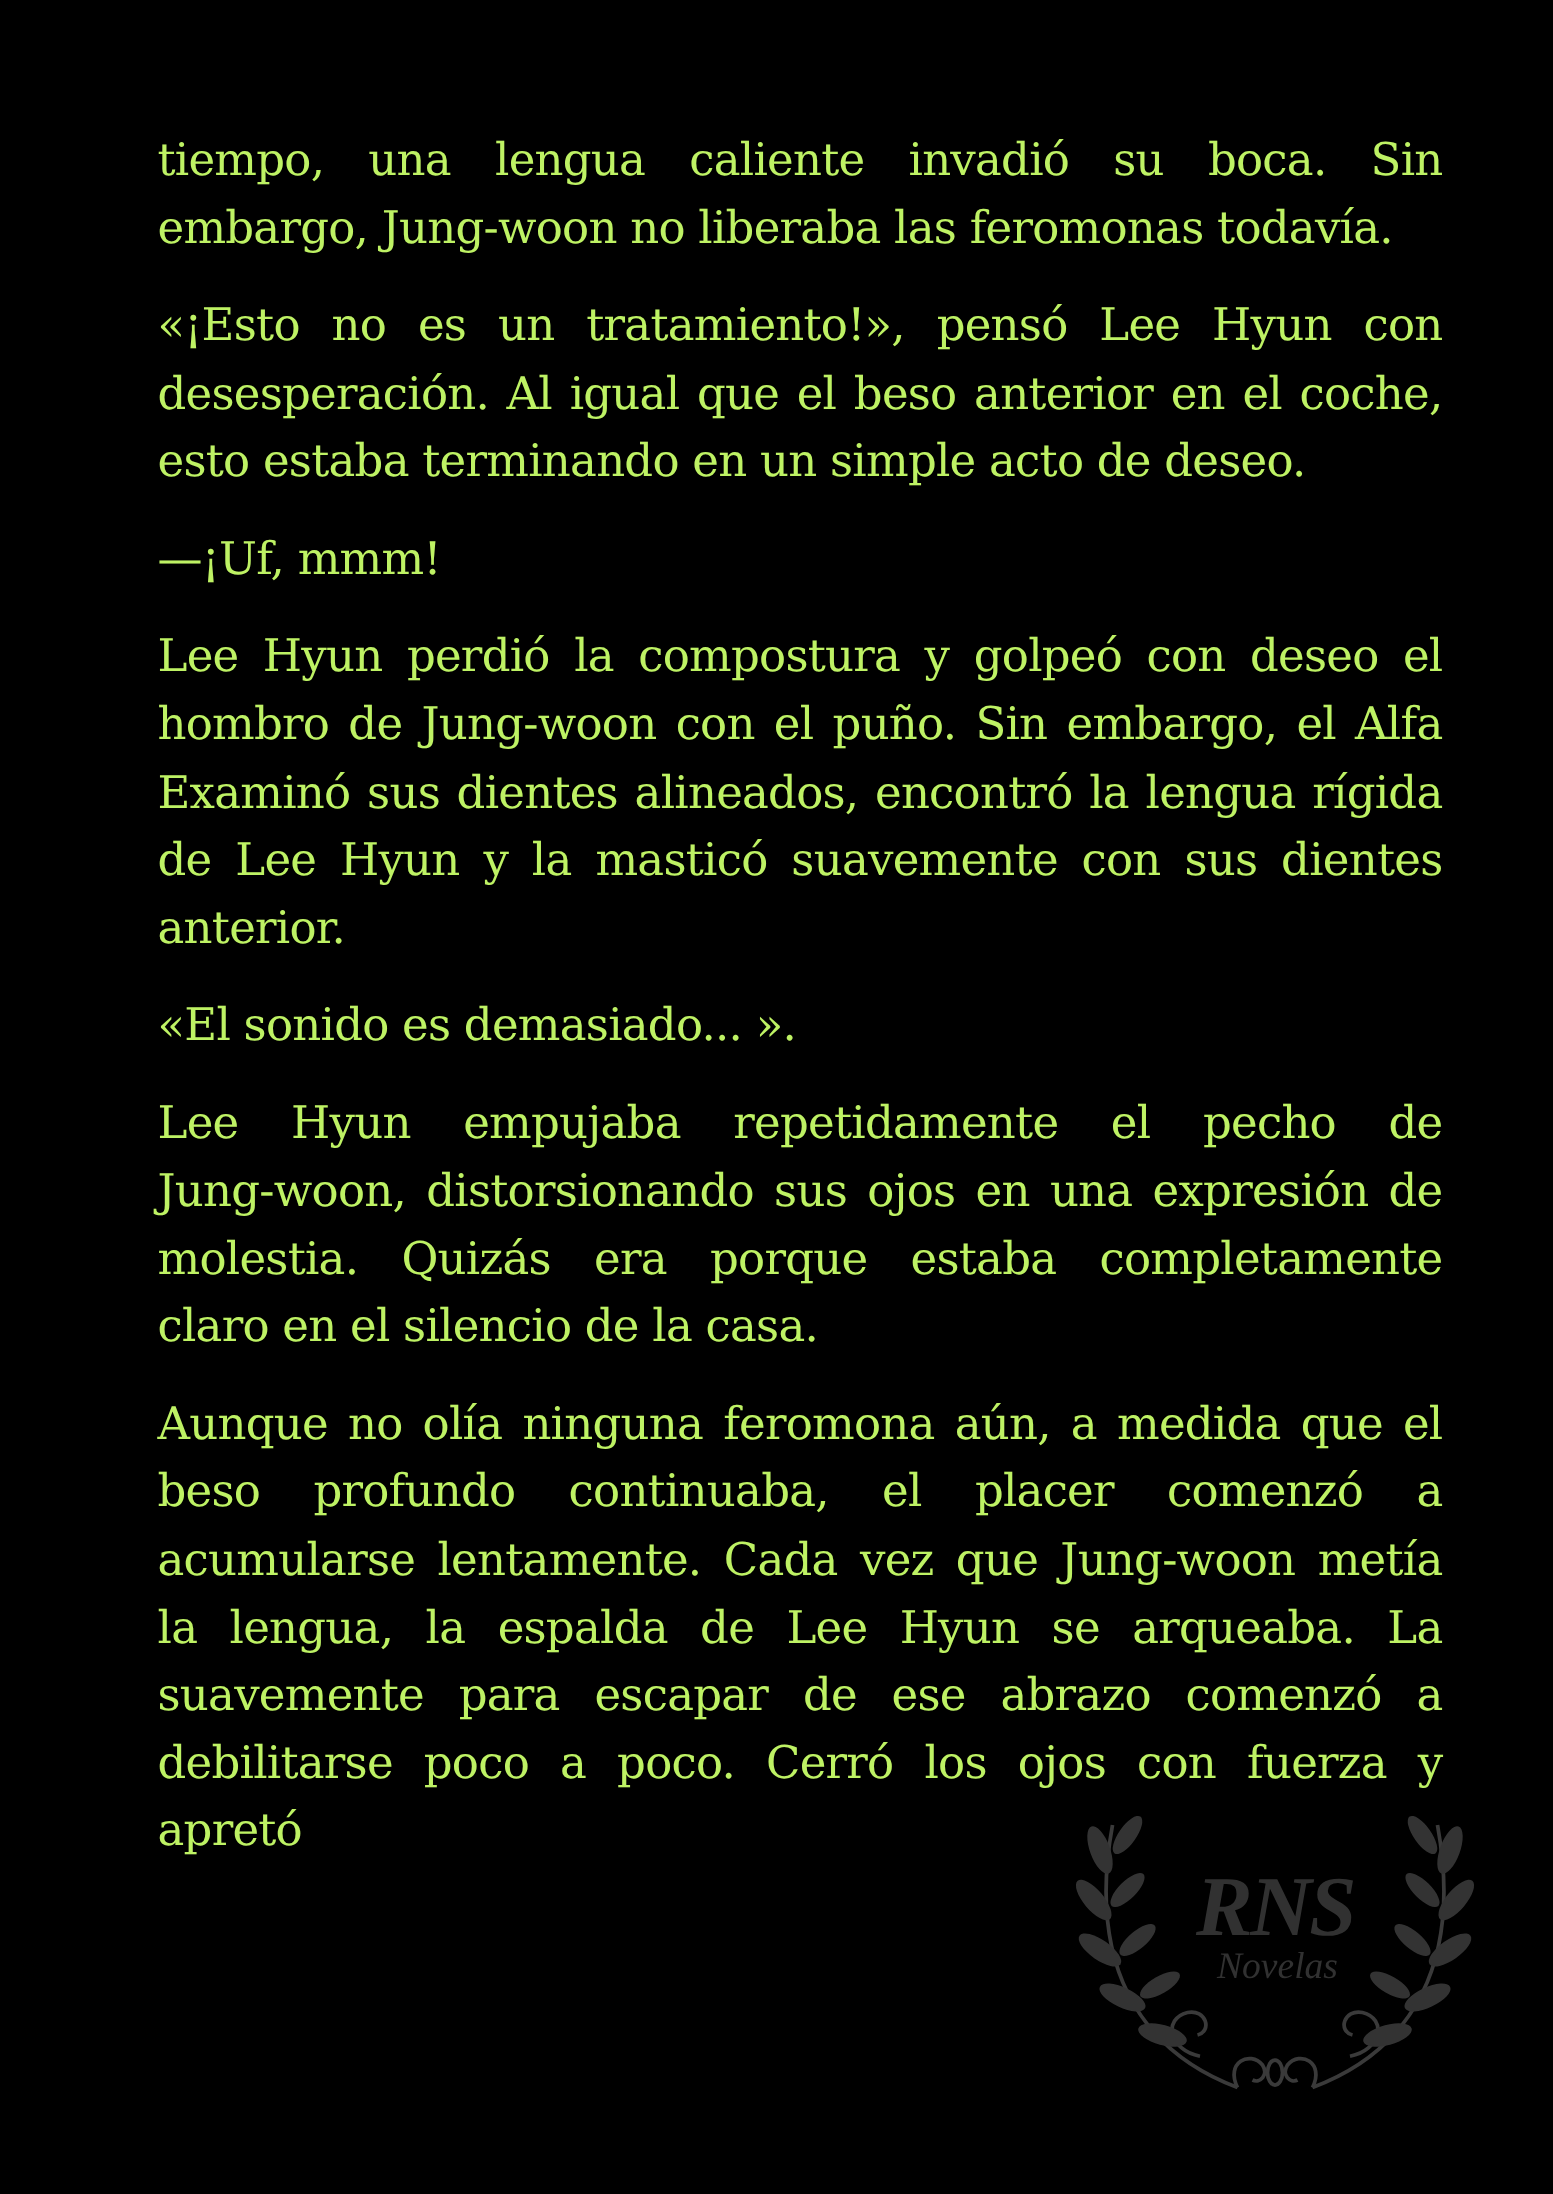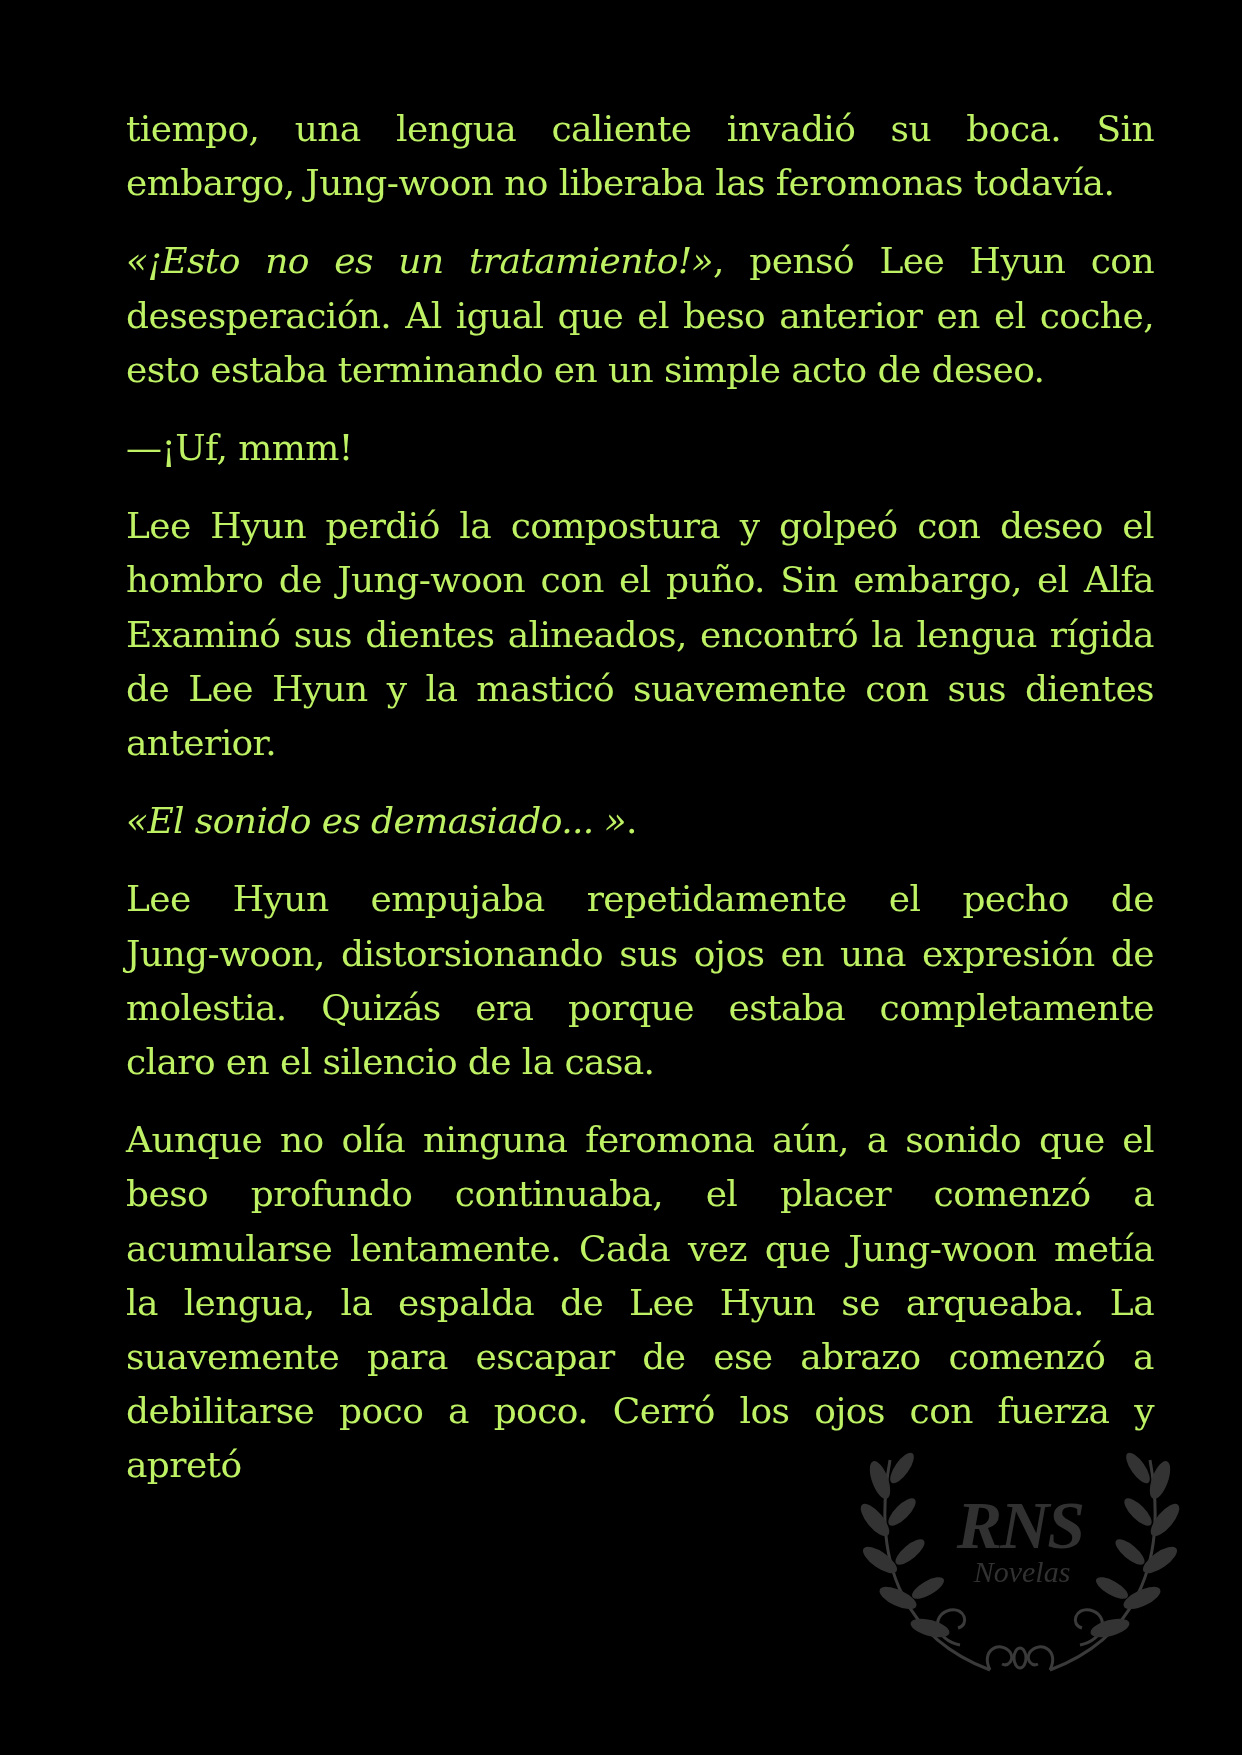--- a/index.html
+++ b/index.html
@@ -34,21 +34,20 @@
     .line {
       display: block;
       text-align: justify;
       text-align-last: justify;
       white-space: normal;
     }
     .line.last {
       text-align-last: left;
     }
     .italic {
-      font-style: italic;
     }
     .watermark {
       position: absolute;
       left: 840px;
       top: 1420px;
       width: 360px;
       height: 270px;
       opacity: 0.55;
       pointer-events: none;
     }
@@ -100,21 +99,21 @@
   </div>
 
   <div class="para">
     <span class="line">Lee Hyun empujaba repetidamente el pecho de</span>
     <span class="line">Jung-woon, distorsionando sus ojos en una expresión de</span>
     <span class="line">molestia. Quizás era porque estaba completamente</span>
     <span class="line last">claro en el silencio de la casa.</span>
   </div>
 
   <div class="para">
-    <span class="line">Aunque no olía ninguna feromona aún, a sonido que el</span>
+    <span class="line">Aunque no olía ninguna feromona aún, a medida que el</span>
     <span class="line">beso profundo continuaba, el placer comenzó a</span>
     <span class="line">acumularse lentamente. Cada vez que Jung-woon metía</span>
     <span class="line">la lengua, la espalda de Lee Hyun se arqueaba. La</span>
     <span class="line">suavemente para escapar de ese abrazo comenzó a</span>
     <span class="line">debilitarse poco a poco. Cerró los ojos con fuerza y apretó</span>
   </div>
 
 </div>
 
 <div class="watermark">

